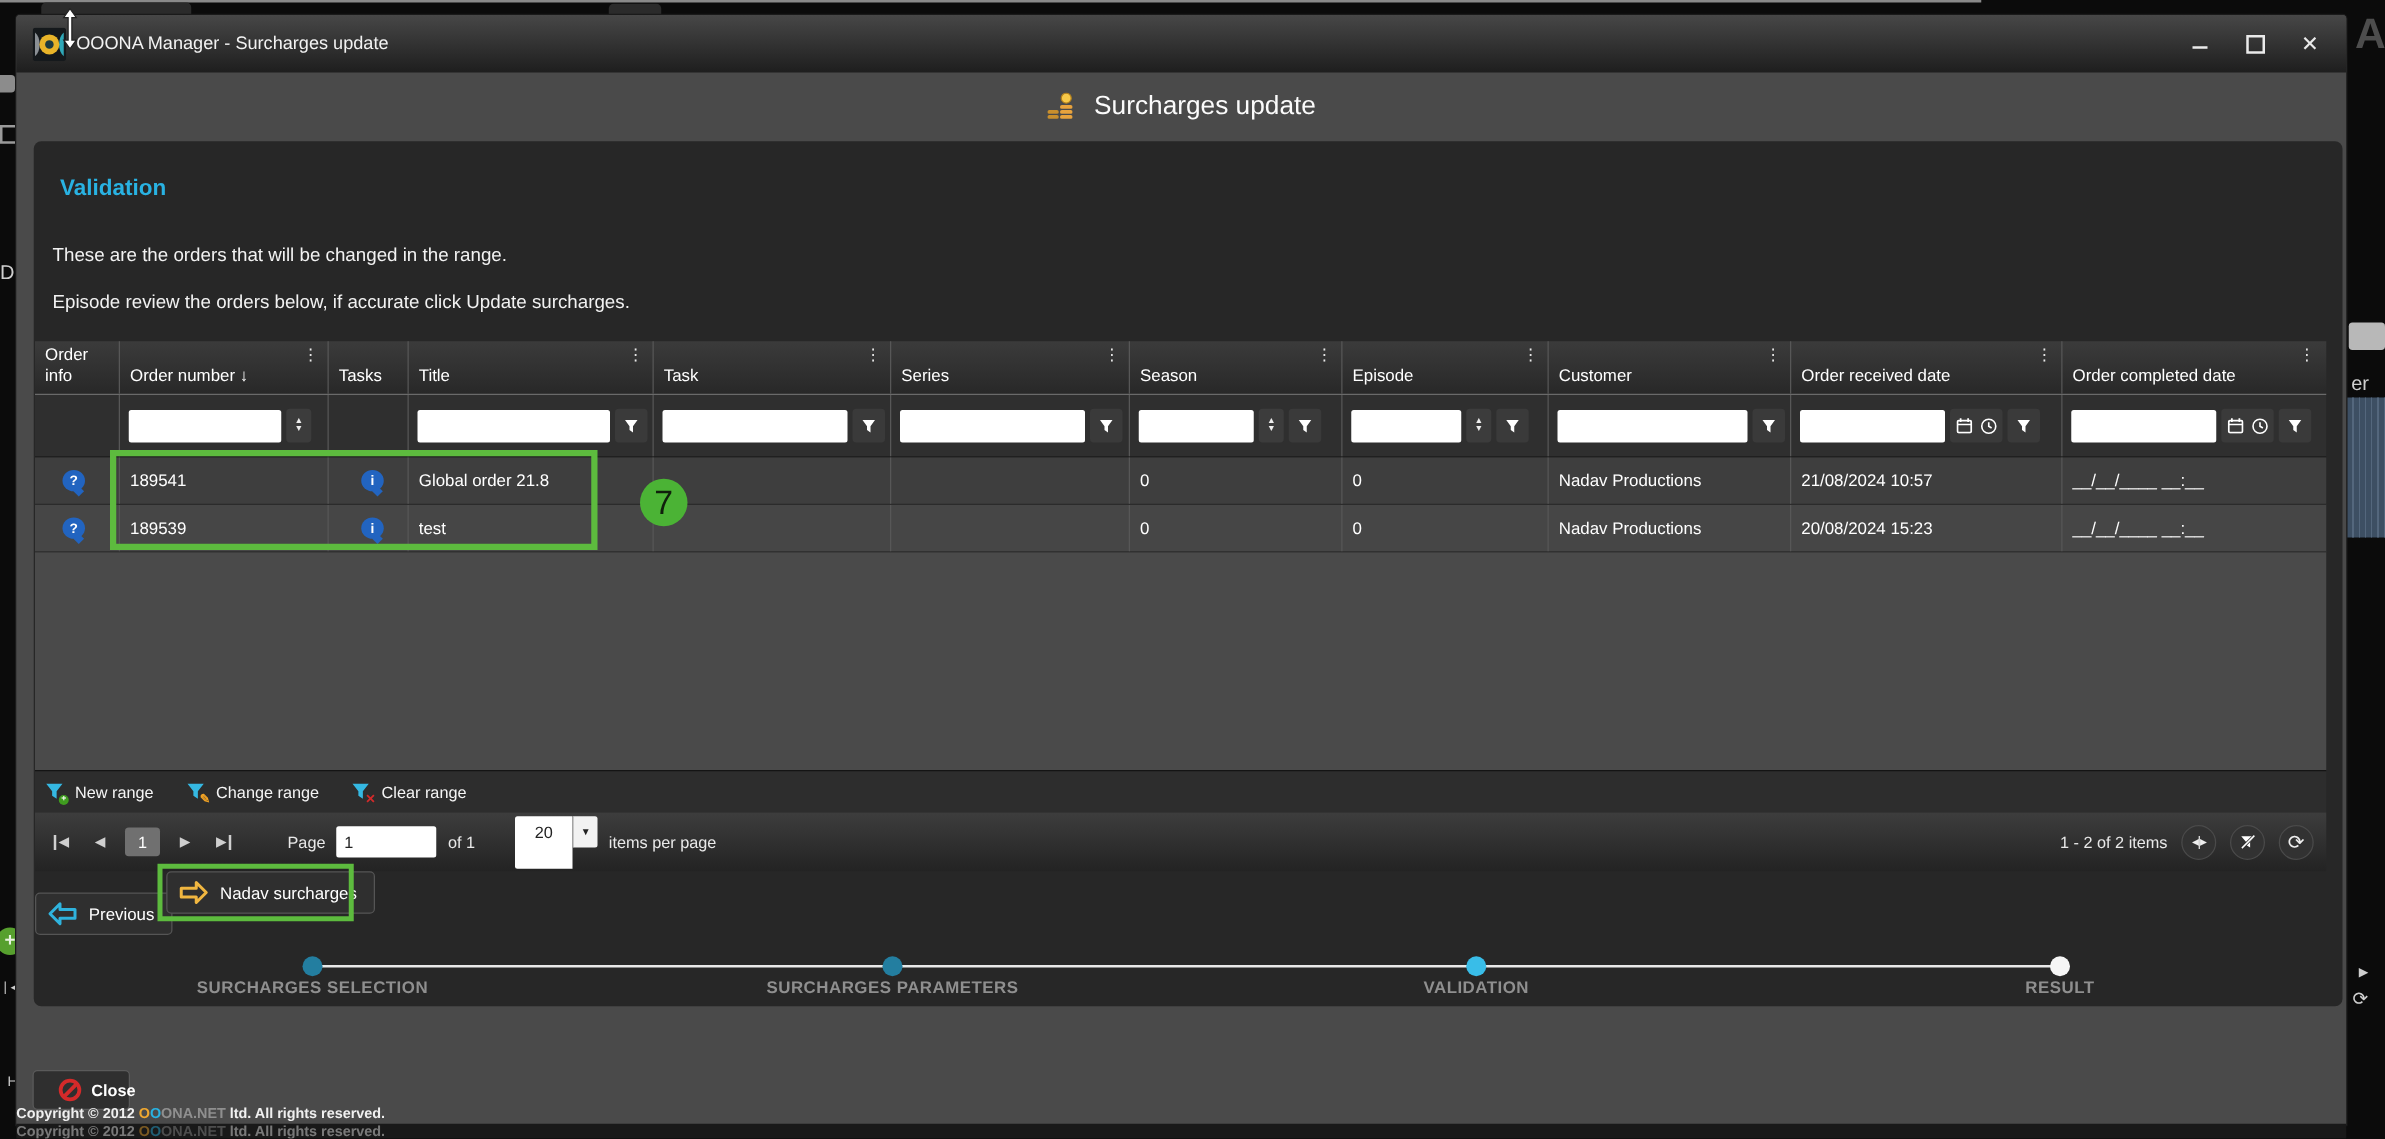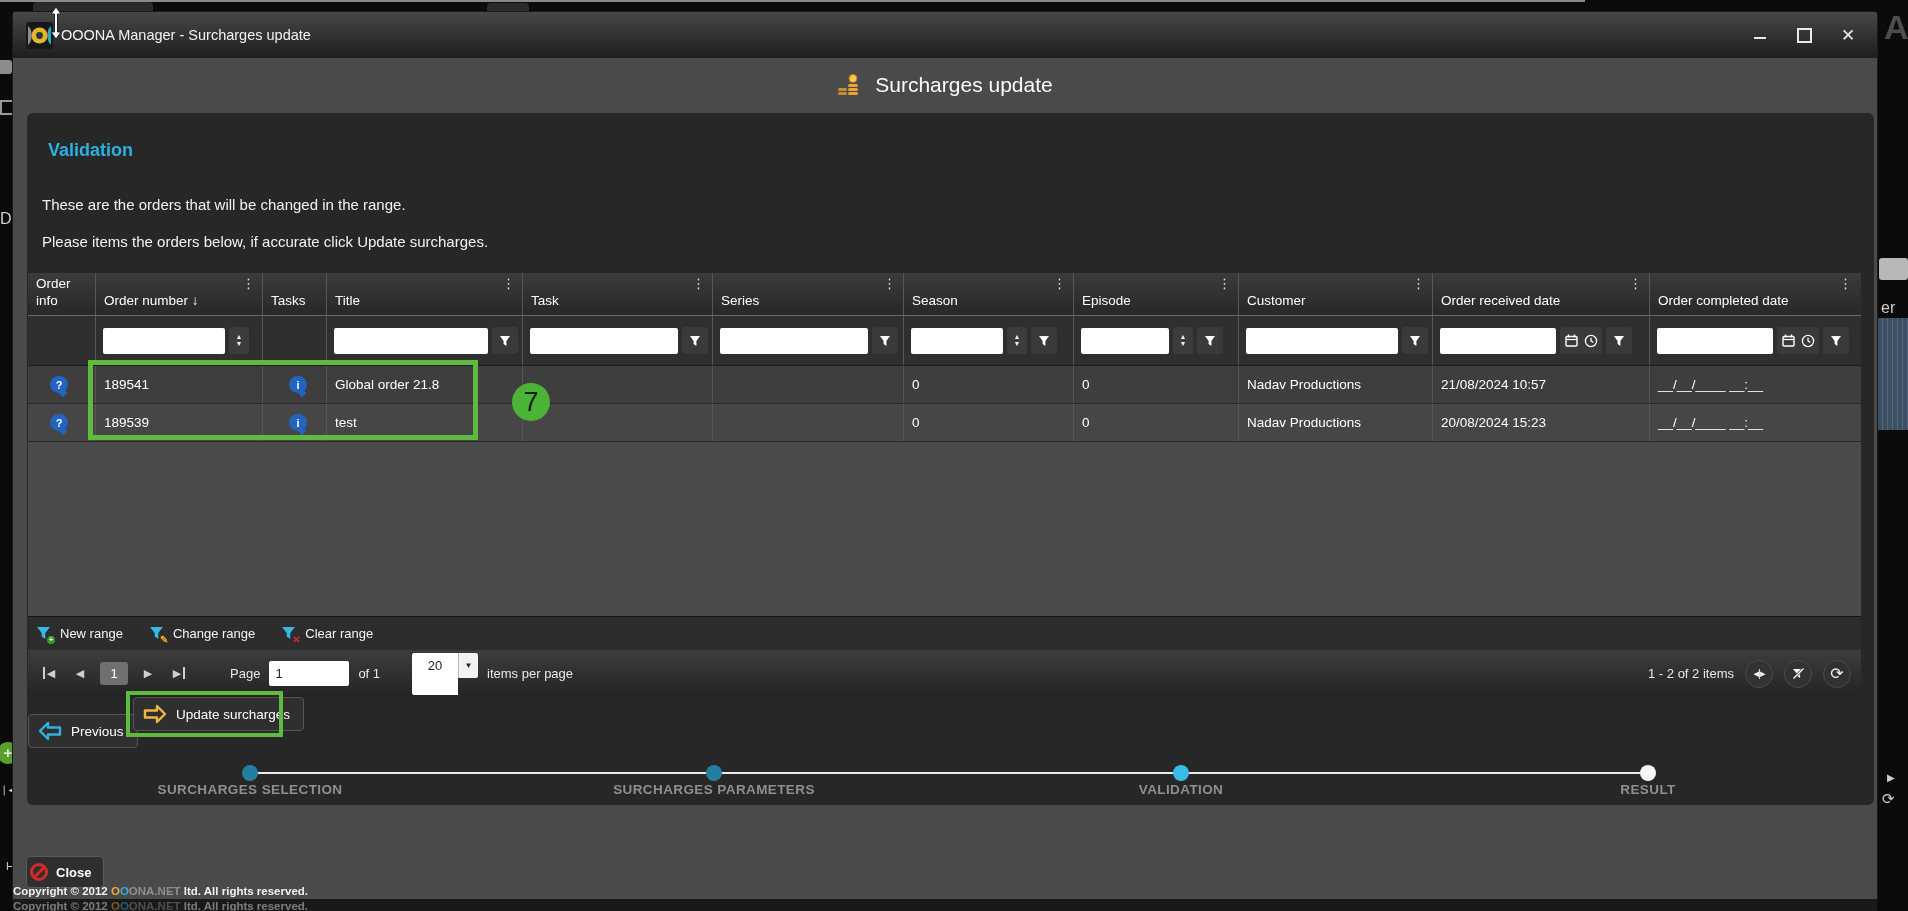--- a/index.html
+++ b/index.html
@@ -85,21 +85,21 @@
 
   
   #stepline{left:250px;top:772px;width:1398px;height:2px;background:#e9e9e9;}
   .sdot{width:16px;height:16px;border-radius:50%;top:765px;}
   .sd-done{background:#237ea0;}
   .sd-cur{background:#39bde8;}
   .sd-fut{background:#f6f6f6;}
   .slab{top:782px;transform:translateX(-50%);font-size:13.5px;font-weight:bold;color:#8f8f8f;letter-spacing:.4px;white-space:nowrap;}
 
   
-  #closebtn{left:26px;top:856px;width:78px;height:32px;background:#2f2f2f;border:1px solid #5a5a5a;border-radius:4px;display:flex;align-items:center;gap:8px;padding-left:3px;font-size:13px;font-weight:bold;color:#fff;box-sizing:border-box;}
+  #closebtn{left:26px;top:856px;width:78px;height:32px;background:#2f2f2f;border:1px solid #5a5a5a;border-radius:4px;display:flex;align-items:center;gap:8px;padding-left:20px;font-size:13px;font-weight:bold;color:#fff;box-sizing:border-box;}
   .noicon{width:18px;height:18px;border:3px solid #d42a2a;border-radius:50%;box-sizing:border-box;position:relative;flex:none;}
   .noicon::after{content:"";position:absolute;left:-1px;top:5px;width:14px;height:3px;background:#d42a2a;transform:rotate(-45deg);}
   .copyr{width:1864px;left:13px;text-align:left;font-size:11.5px;font-weight:bold;color:#f0f0f0;}
   #botstrip{left:13px;top:899px;width:1864px;height:12px;background:#191919;overflow:hidden;}
   .brand-o1{color:#f0a830;}
   .brand-o2{color:#29b2e2;}
   .brand-rest{color:#8f8f8f;}
 
   svg{display:block;}
 </style>
@@ -159,21 +159,21 @@
         <rect x="11" y="18" width="10" height="3" rx="1.5" fill="#e8a33d"></rect>
         <circle cx="16" cy="4.5" r="4" fill="#f7c948" stroke="#b07f1e"></circle>
       </svg>
     </span>
     <span class="t">Surcharges update</span>
   </div>
 
   <div class="abs" id="panel"></div>
   <div class="abs" id="v-head">Validation</div>
   <div class="abs v-line" style="top:196px;">These are the orders that will be changed in the range.</div>
-  <div class="abs v-line" style="top:233px;">Please items the orders below, if accurate click Update surcharges.</div>
+  <div class="abs v-line" style="top:233px;">Episode review the orders below, if accurate click Update surcharges.</div>
 
   <div class="abs" id="grid">
 
     <div class="gr" id="ghead">
       <div class="cell w0">
           <span class="lbl">Order info</span>
         </div>
       <div class="cell w1">
         <span class="dots">⋮</span>
         <span class="lbl"><span>Order number</span> <span>↓</span></span>
@@ -458,21 +458,21 @@
         </svg>
     </span>
     <span>Previous</span>
   </div>
   <div class="abs actbtn" style="left:133px;top:697px;">
     <span>
       <svg width="24" height="20" viewBox="0 0 24 20">
           <path d="M14 2 L22 10 L14 18 V13.5 H2 V6.5 H14 Z" fill="none" stroke="#f0b640" stroke-width="2.4" stroke-linejoin="round"></path>
         </svg>
     </span>
-    <span>Update surcharges</span>
+    <span>Nadav surcharges</span>
   </div>
   <div class="abs" id="greenbox-btn"></div>
 
   <div class="abs" id="stepline"></div>
   <div class="abs sdot sd-done" style="left:242px;"></div>
   <div class="abs sdot sd-done" style="left:706px;"></div>
   <div class="abs sdot sd-cur" style="left:1173px;"></div>
   <div class="abs sdot sd-fut" style="left:1640px;"></div>
   <div class="abs slab" style="left:250px;">SURCHARGES SELECTION</div>
   <div class="abs slab" style="left:714px;">SURCHARGES PARAMETERS</div>

